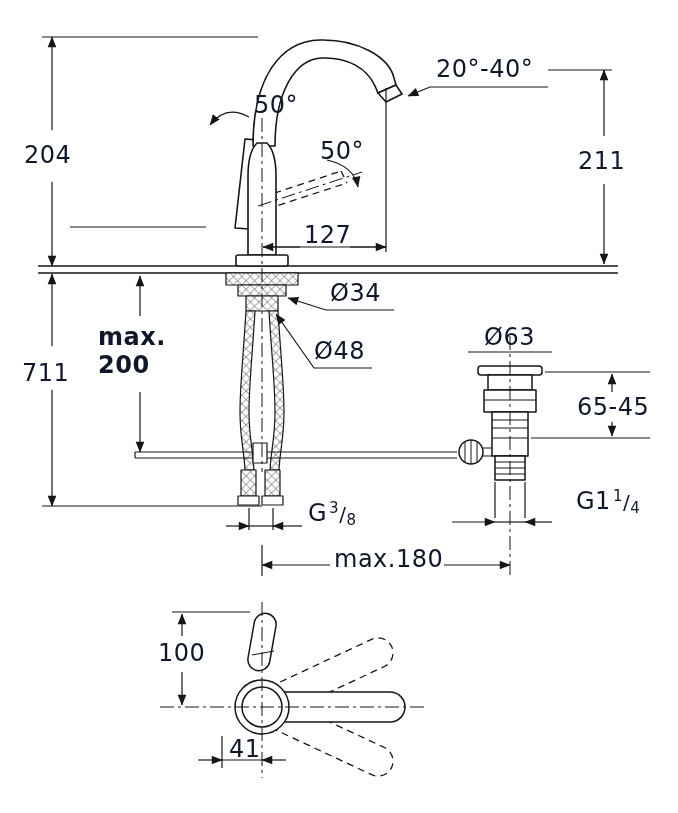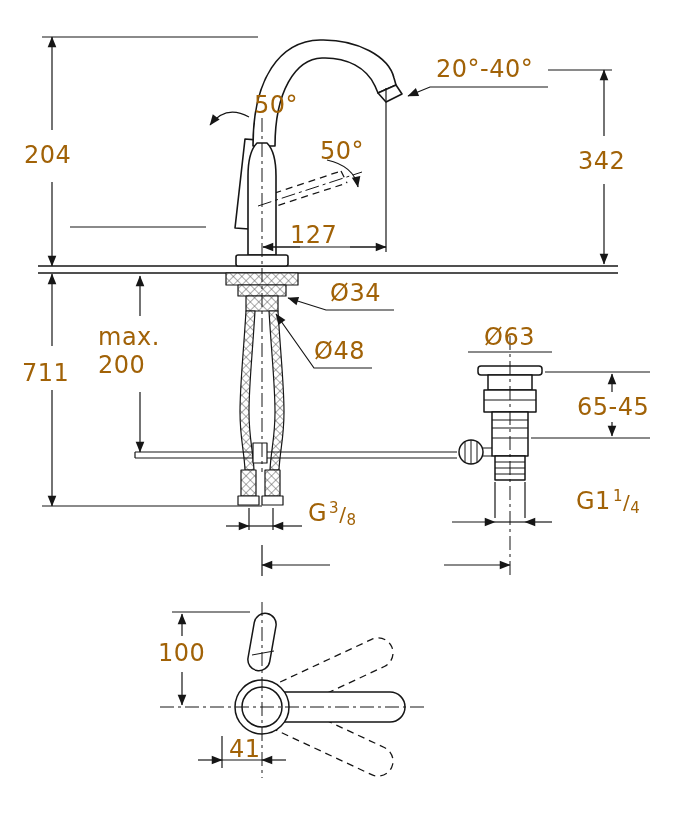--- a/index.html
+++ b/index.html
@@ -1,21 +1,21 @@
 <!DOCTYPE html>
 <html><head>
 <meta charset="utf-8">
 <style>
   html,body{margin:0;padding:0;background:#ffffff;}
   .stage{position:relative;width:678px;height:813px;background:#ffffff;overflow:hidden;
          font-family:"DejaVu Sans",sans-serif;}
   svg{position:absolute;left:0;top:0;}
-  .lbl{position:absolute;font-size:24px;color:#a16207;white-space:nowrap;
+  .lbl{position:absolute;font-size:24px;color:#0f172a;white-space:nowrap;
        letter-spacing:.5px;line-height:1.15;}
-  .lbl .stack{display:block;}
+  .lbl .stack{display:block;font-weight:bold;}
   .frac-num{font-size:15px;vertical-align:8px;margin-left:2px;}
   .frac-den{font-size:15px;vertical-align:-4px;}
   .frac-slash{font-size:20px;}
 </style>
 </head>
 <body>
 
 <div class="stage">
 
 <svg width="678" height="813" viewBox="0 0 678 813">
@@ -167,32 +167,33 @@
     <path d="M198,760 L222,760" marker-end="url(#ar)"></path>
     <path d="M286,760 L262,760" marker-end="url(#ar)"></path>
   </g>
 </svg>
 
 <div class="lbl" style="left:24px;top:142px">204</div>
 <div class="lbl" style="left:22px;top:360px">711</div>
 <div class="lbl" style="left:254px;top:92px">50°</div>
 <div class="lbl" style="left:320px;top:138px">50°</div>
 <div class="lbl" style="left:436px;top:56px">20°-40°</div>
-<div class="lbl" style="left:578px;top:148px">342</div>
-<div class="lbl" style="left:290px;top:222px">127</div>
+<div class="lbl" style="left:578px;top:148px">211</div>
+<div class="lbl" style="left:304px;top:222px">127</div>
 <div class="lbl" style="left:330px;top:280px">Ø34</div>
 <div class="lbl" style="left:314px;top:338px">Ø48</div>
 
 <div class="lbl" style="left:98px;top:324px">
   <span class="stack">max.</span>
   <span class="stack">200</span>
 </div>
 
 <div class="lbl" style="left:484px;top:324px">Ø63</div>
 <div class="lbl" style="left:577px;top:394px">65-45</div>
+<div class="lbl" style="left:334px;top:546px">max.180</div>
 
 <div class="lbl" style="left:308px;top:500px"><span>G</span><span class="frac-num">3</span><span class="frac-slash">/</span><span class="frac-den">8</span></div>
 
 <div class="lbl" style="left:576px;top:488px"><span>G1</span><span class="frac-num">1</span><span class="frac-slash">/</span><span class="frac-den">4</span></div>
 
 <div class="lbl" style="left:158px;top:640px">100</div>
 <div class="lbl" style="left:229px;top:736px">41</div>
 
 </div>
 

